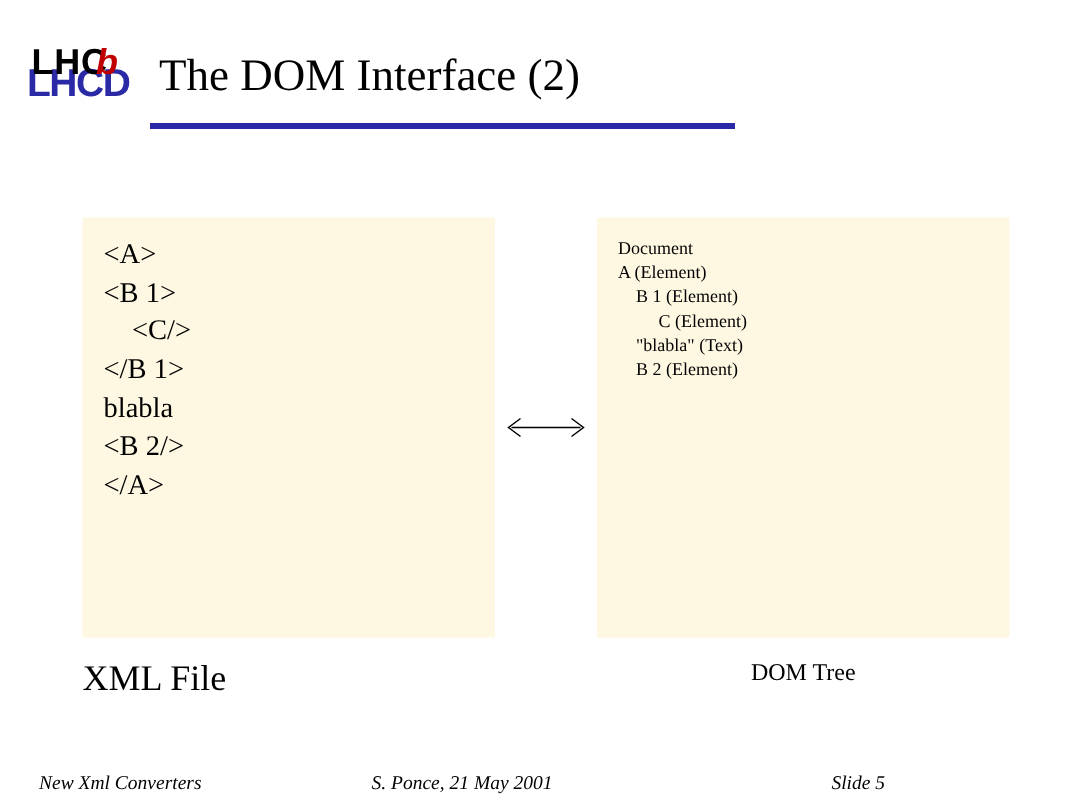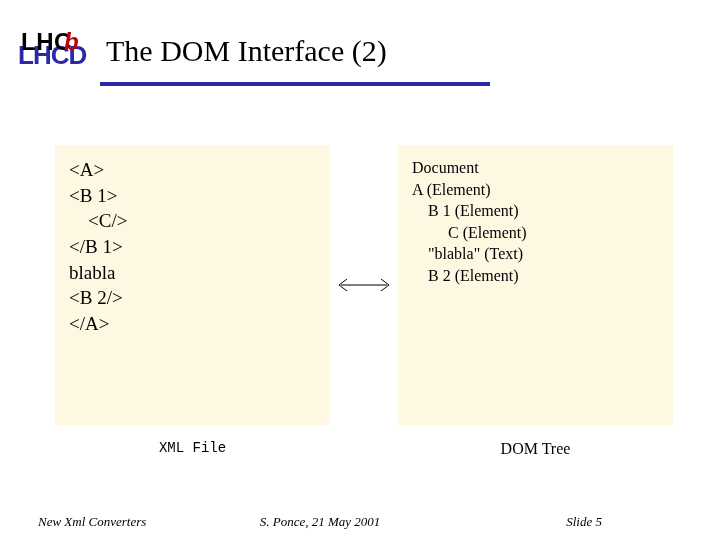--- a/index.html
+++ b/index.html
@@ -72,21 +72,21 @@
       height: 280px;
       padding: 12px 14px;
     }
     .panel-xml {
       font-size: 19px;
       line-height: 1.35;
       white-space: pre;
       font-family: 'Times New Roman', serif;
     }
     .panel-dom {
-      font-size: 16px;
+      font-size: 12px;
       line-height: 1.35;
       white-space: pre;
       font-family: 'Times New Roman', serif;
     }
     .arrow-gap {
       width: 68px;
       display: flex;
       align-items: center;
       justify-content: center;
     }
@@ -96,33 +96,32 @@
     }
     .captions {
       position: absolute;
       left: 55px;
       top: 440px;
       width: 625px;
       display: flex;
     }
     .caption-left {
       width: 275px;
-      text-align: center;
-      font-size: 14px;
-      font-family: Liberation Mono, monospace;
+      text-align: left;
+      font-size: 24px;
     }
     .caption-gap { width: 68px; }
     .caption-right {
       width: 275px;
       text-align: center;
       font-size: 16px;
     }
     .footer {
       position: absolute;
-      left: 16px;
+      left: 4px;
       bottom: 10px;
       width: 608px;
       display: flex;
       justify-content: space-between;
       padding: 0 22px;
       font-style: italic;
       font-size: 13px;
     }
     .footer-center {
       position: absolute;

